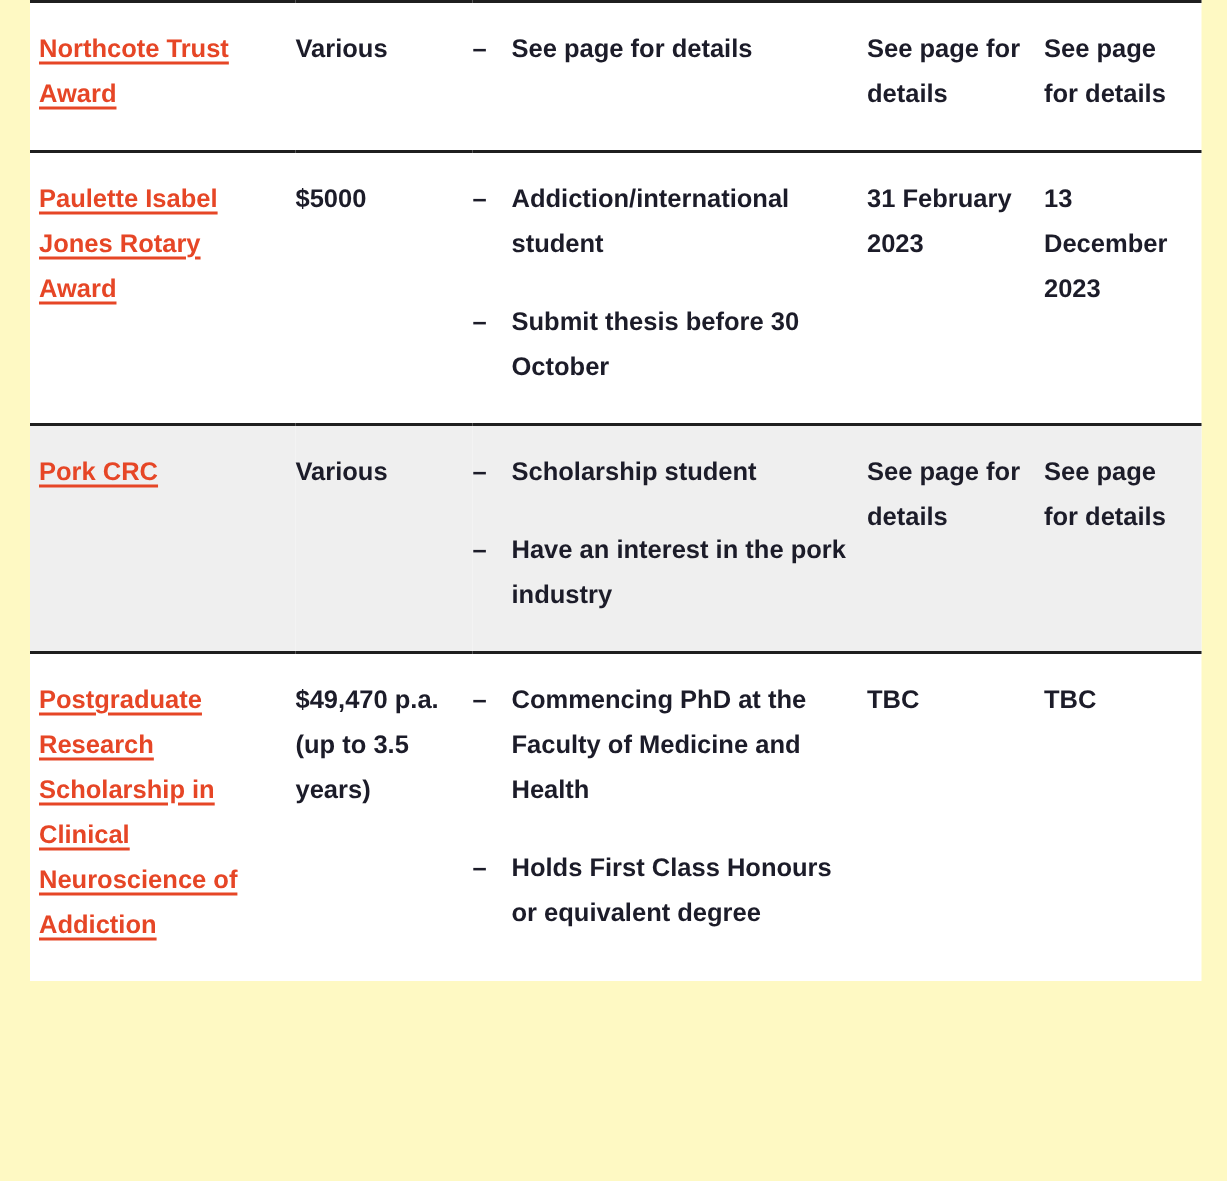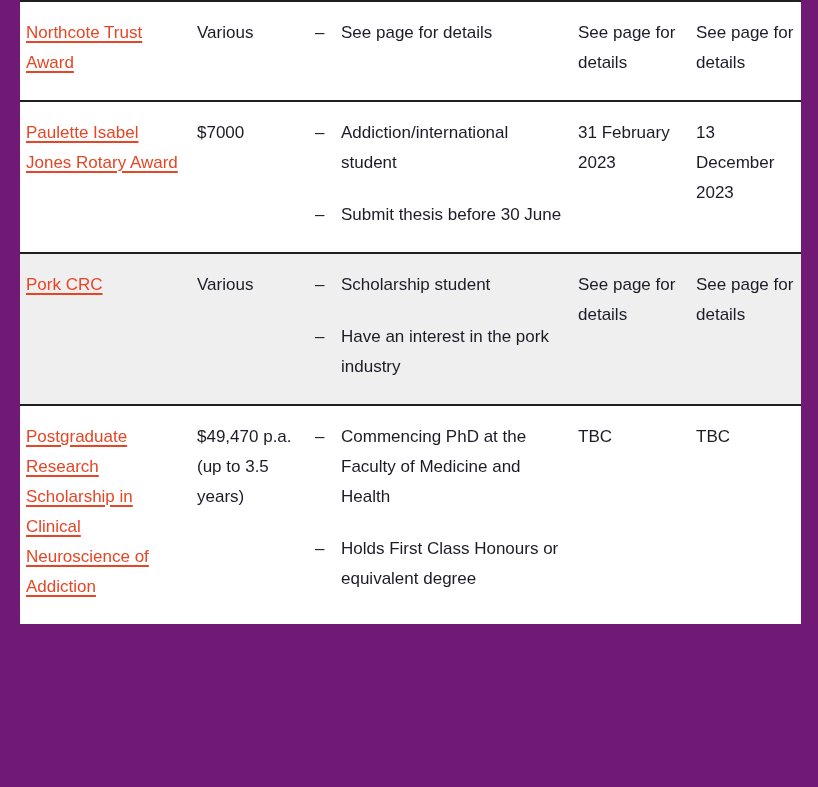--- a/index.html
+++ b/index.html
@@ -14,22 +14,23 @@
     overflow: hidden;
     font-family: "Liberation Sans", "DejaVu Sans", sans-serif;
     -webkit-font-smoothing: antialiased;
   }
 
   
   .page {
     position: relative;
     width: 818px;
     height: 787px;
-    background: #701a75;
+    background: #fef9c3;
     box-sizing: border-box;
+    font-weight: bold;
   }
 
   .table-wrap {
     position: absolute;
     left: 20px;
     top: 0px;
     width: 781px;          
     background: #ffffff;
   }
 
@@ -125,25 +126,25 @@
             </ul>
           </td>
           <td class="col-open">See page for details</td>
           <td class="col-close">See page for details</td>
         </tr>
 
         <tr>
           <td class="col-name">
             <a class="sch-link">Paulette Isabel Jones Rotary Award</a>
           </td>
-          <td class="col-amount">$7000</td>
+          <td class="col-amount">$5000</td>
           <td class="col-crit">
             <ul class="crit-list">
               <li><span class="dash">–</span><span>Addiction/international student</span></li>
-              <li><span class="dash">–</span><span>Submit thesis before 30 June</span></li>
+              <li><span class="dash">–</span><span>Submit thesis before 30 October</span></li>
             </ul>
           </td>
           <td class="col-open">31 February 2023</td>
           <td class="col-close">13 December 2023</td>
         </tr>
 
         <tr class="shaded">
           <td class="col-name">
             <a class="sch-link">Pork CRC</a>
           </td>

